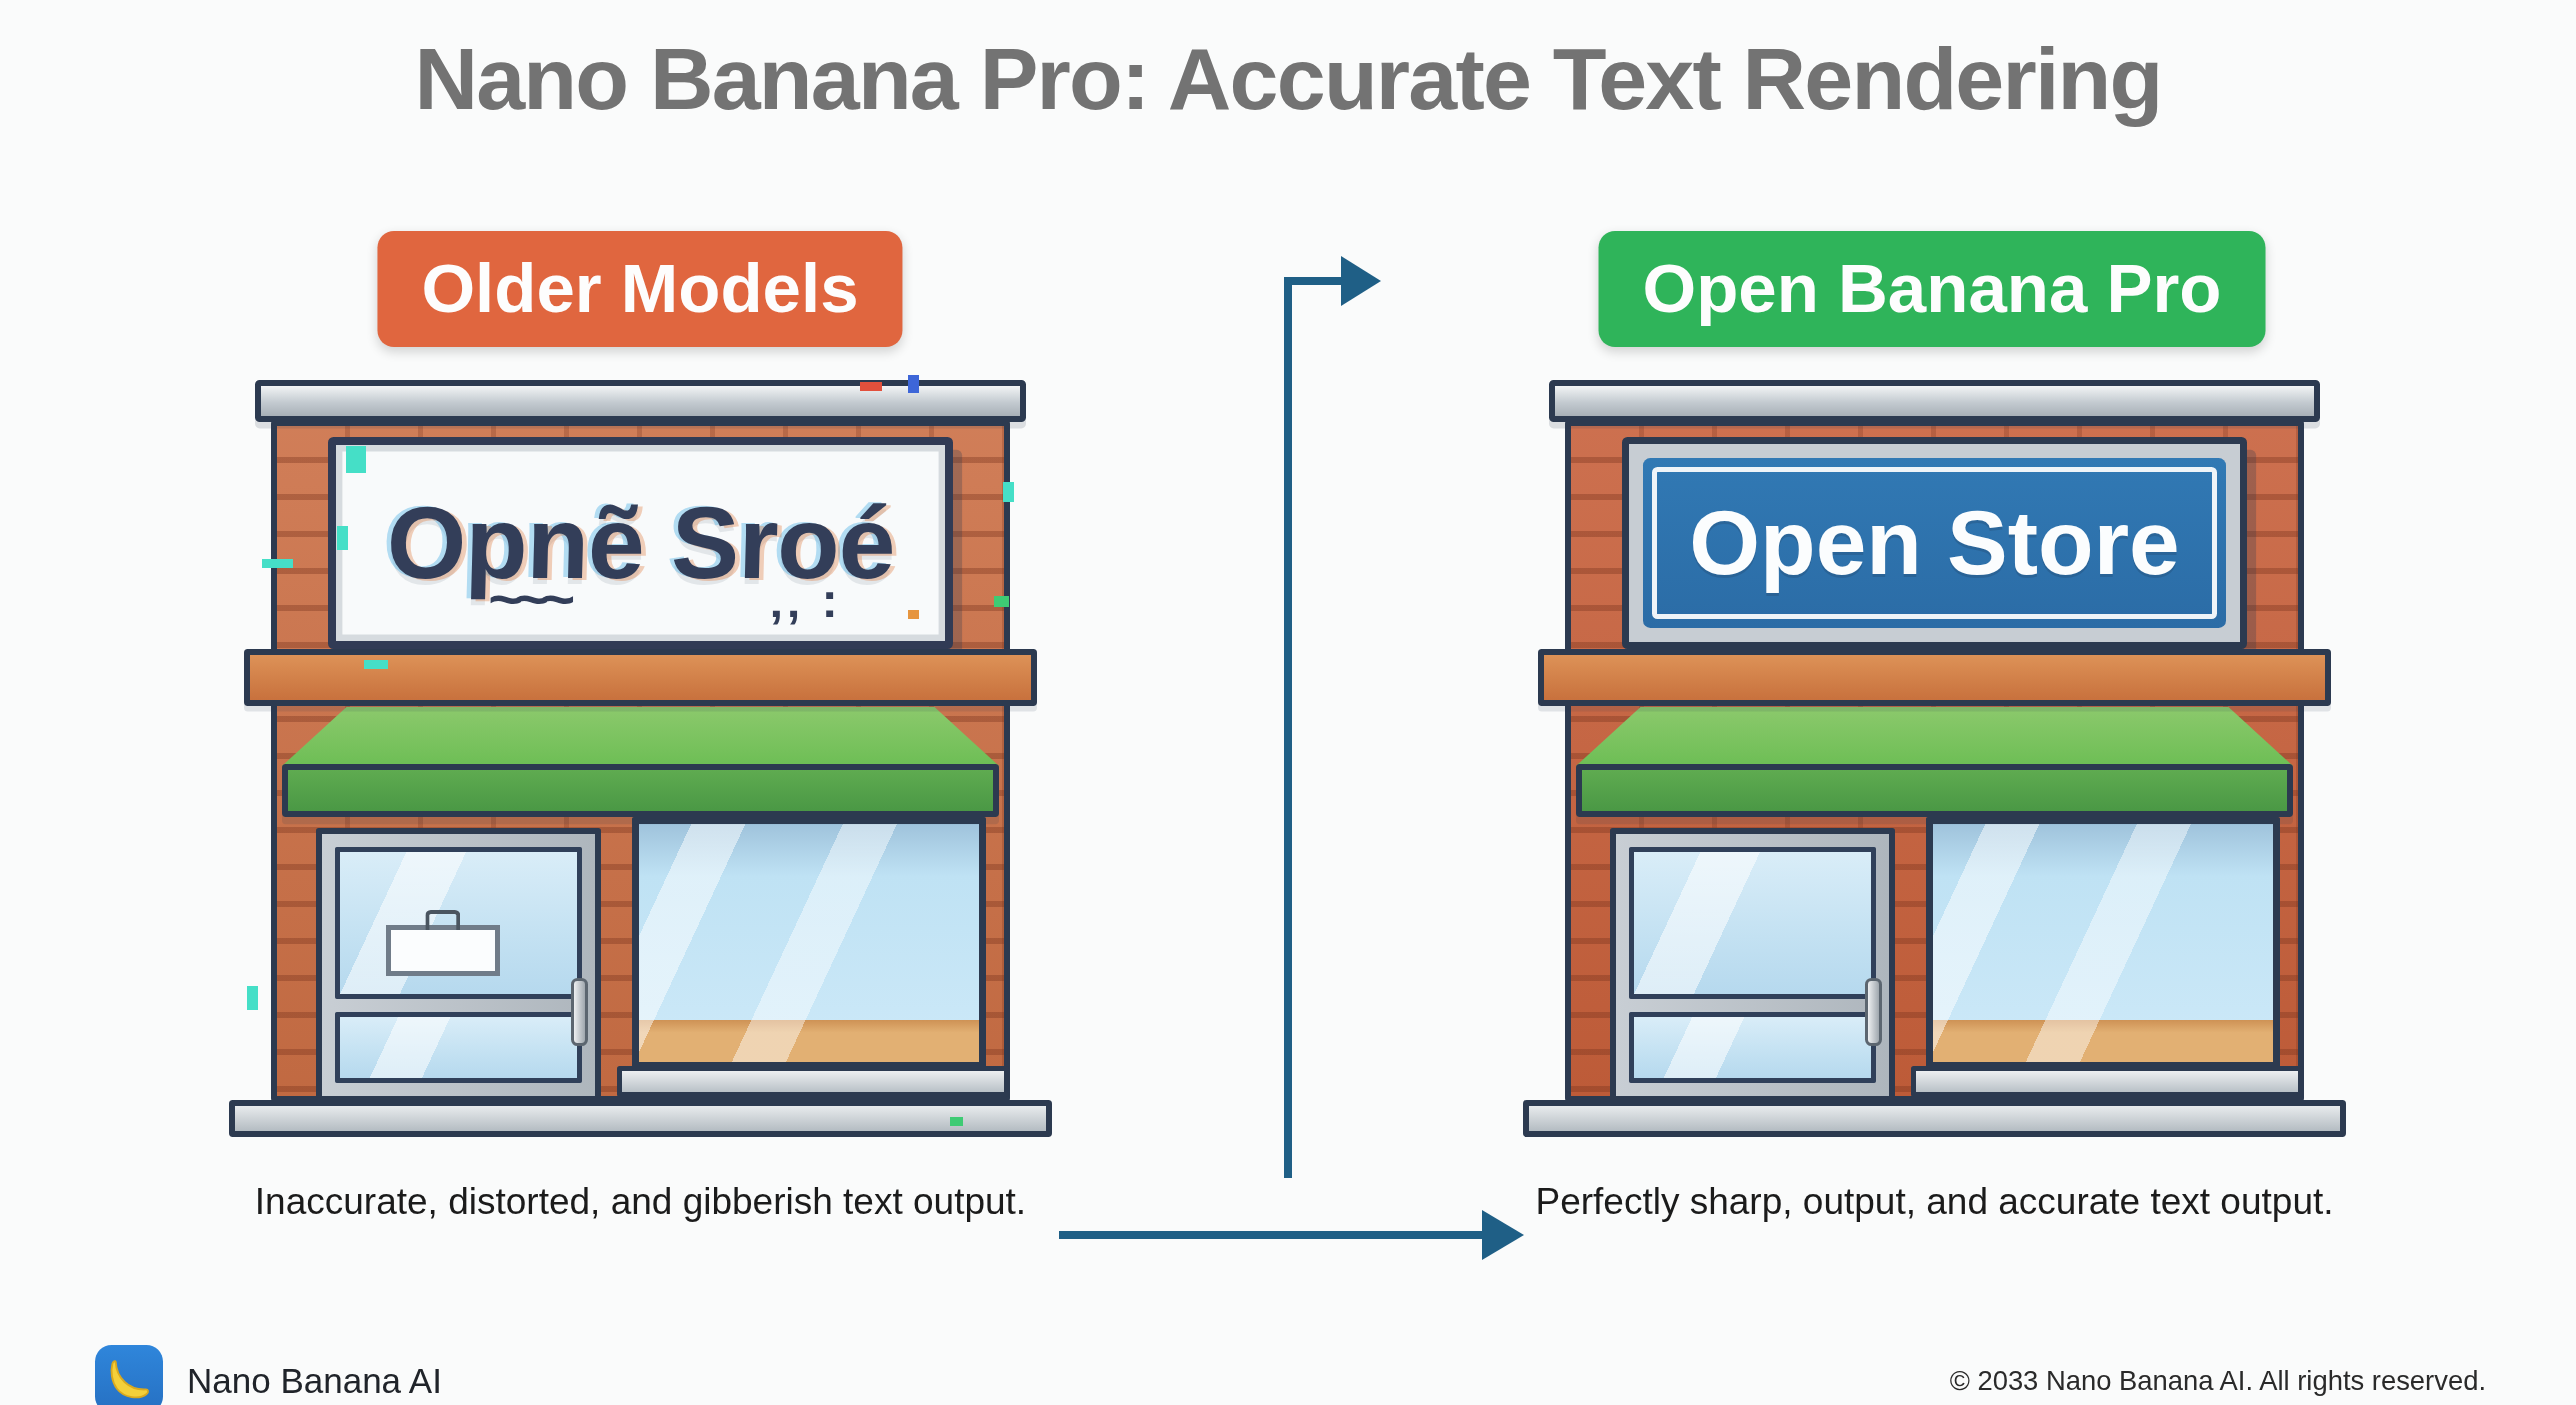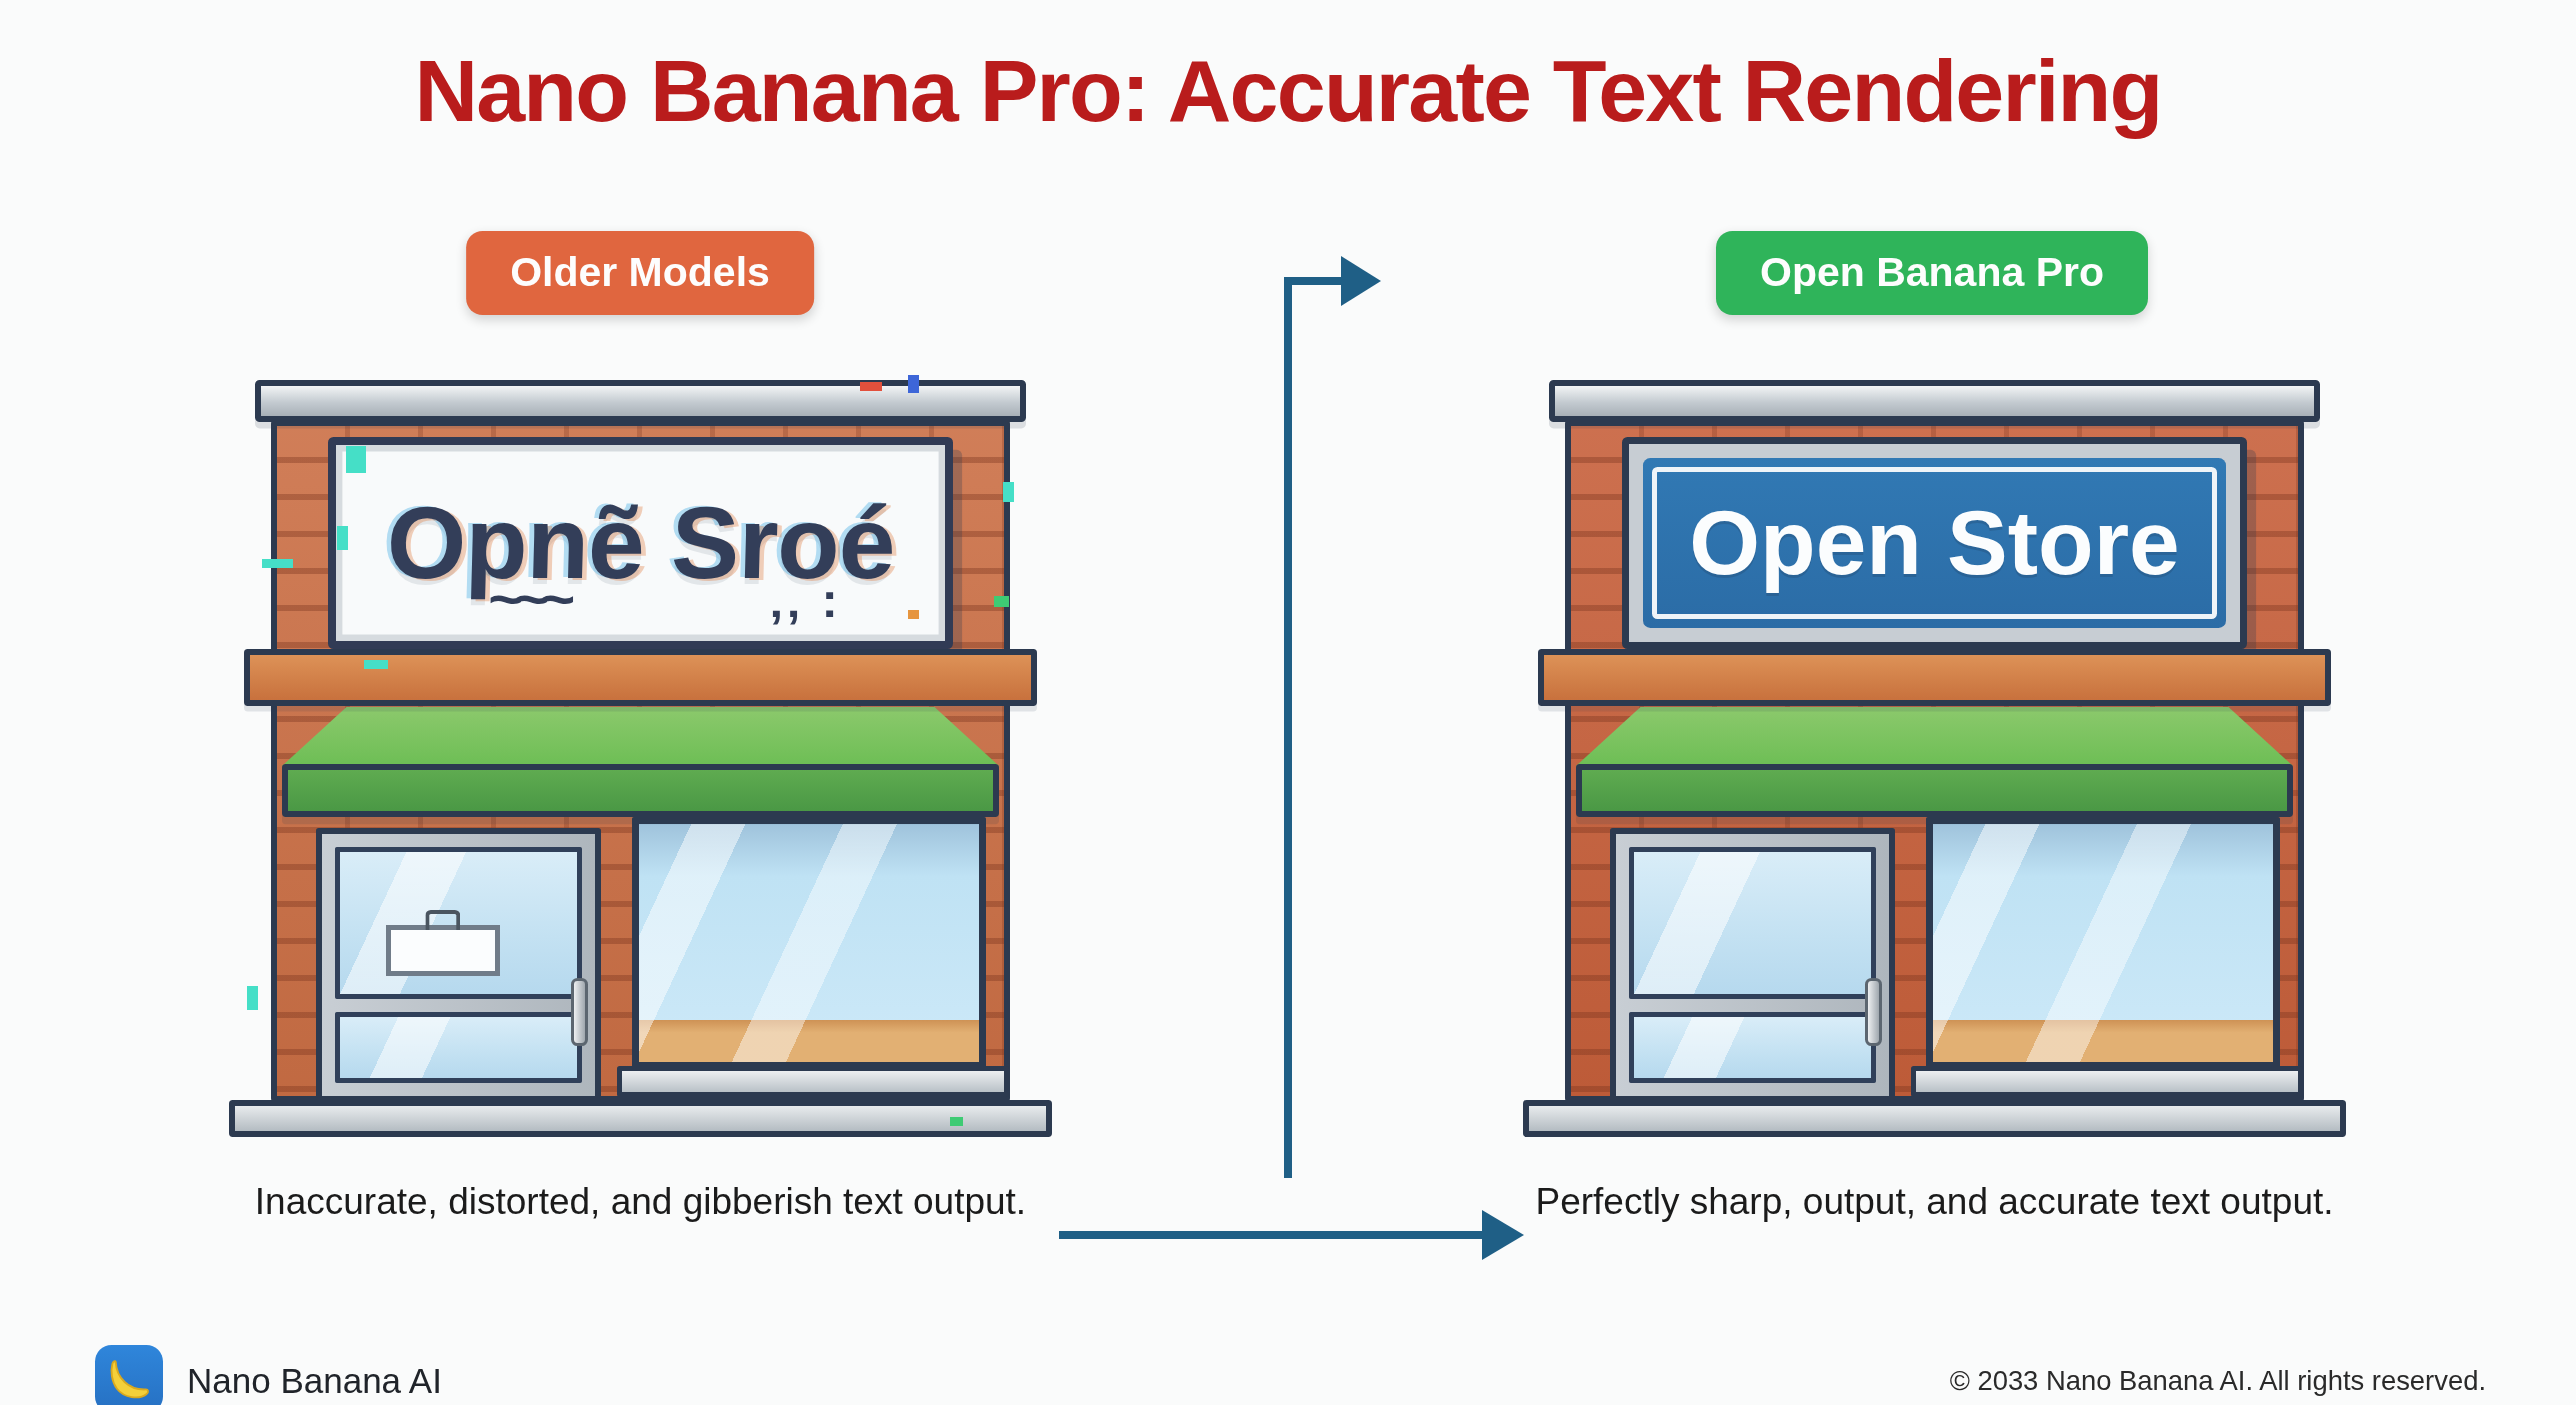--- a/index.html
+++ b/index.html
@@ -5,30 +5,30 @@
   * { margin:0; padding:0; box-sizing:border-box; }
   html,body { background:#ffffff; }
   body { font-family:"Liberation Sans", sans-serif; }
   #canvas{
     position:relative; width:2576px; height:1405px;
     background:#FAFBFB; overflow:hidden;
   }
 
   
   .main-title{
-    position:absolute; left:1288px; top:40px; transform:translateX(-50%);
+    position:absolute; left:1288px; top:28px; transform:translateX(-50%);
     white-space:nowrap; font-size:88px; font-weight:700; letter-spacing:-1.8px;
-    color:#b91c1c;
+    color:#737373;
   }
 
   
   .badge{
     position:absolute; top:231px; transform:translateX(-50%);
     padding:18.3px 44px; border-radius:16.5px; white-space:nowrap;
-    font-size:41px; font-weight:700; color:#FDFDFD;
+    font-size:69px; font-weight:700; color:#FDFDFD;
     box-shadow:0 4.6px 11px rgba(0,0,0,.16);
   }
   .badge-left{ left:640px; background:#E0663F; }
   .badge-right{ left:1932px; background:#2FB45A; }
 
   
   .conn{ position:absolute; background:#1F5F86; }
   .conn-v{ left:1284px; top:277px; width:8.2px; height:901px; }
   .conn-h{ left:1284px; top:277px; width:59px; height:8.2px; }
   .conn-head{

